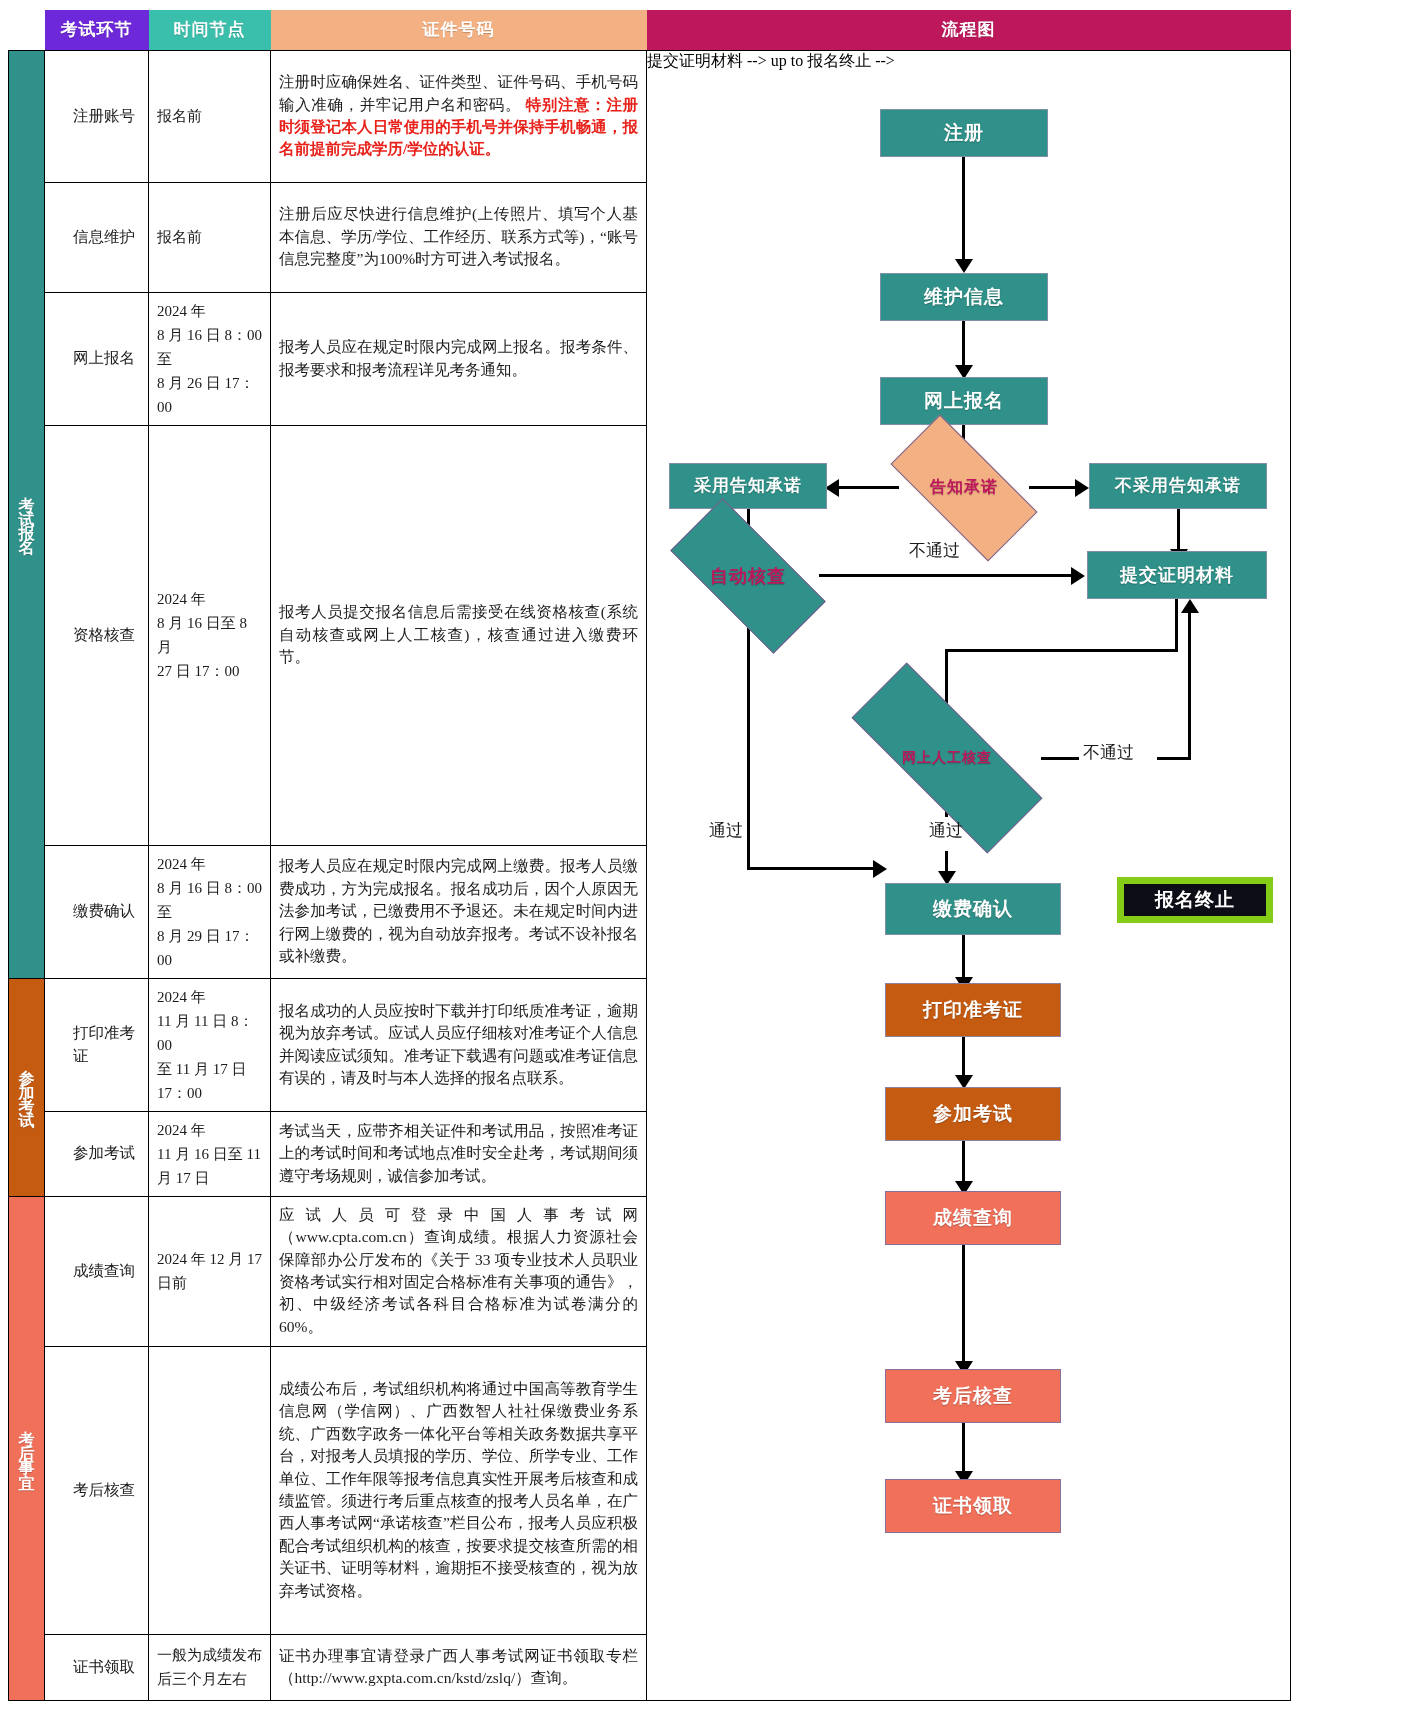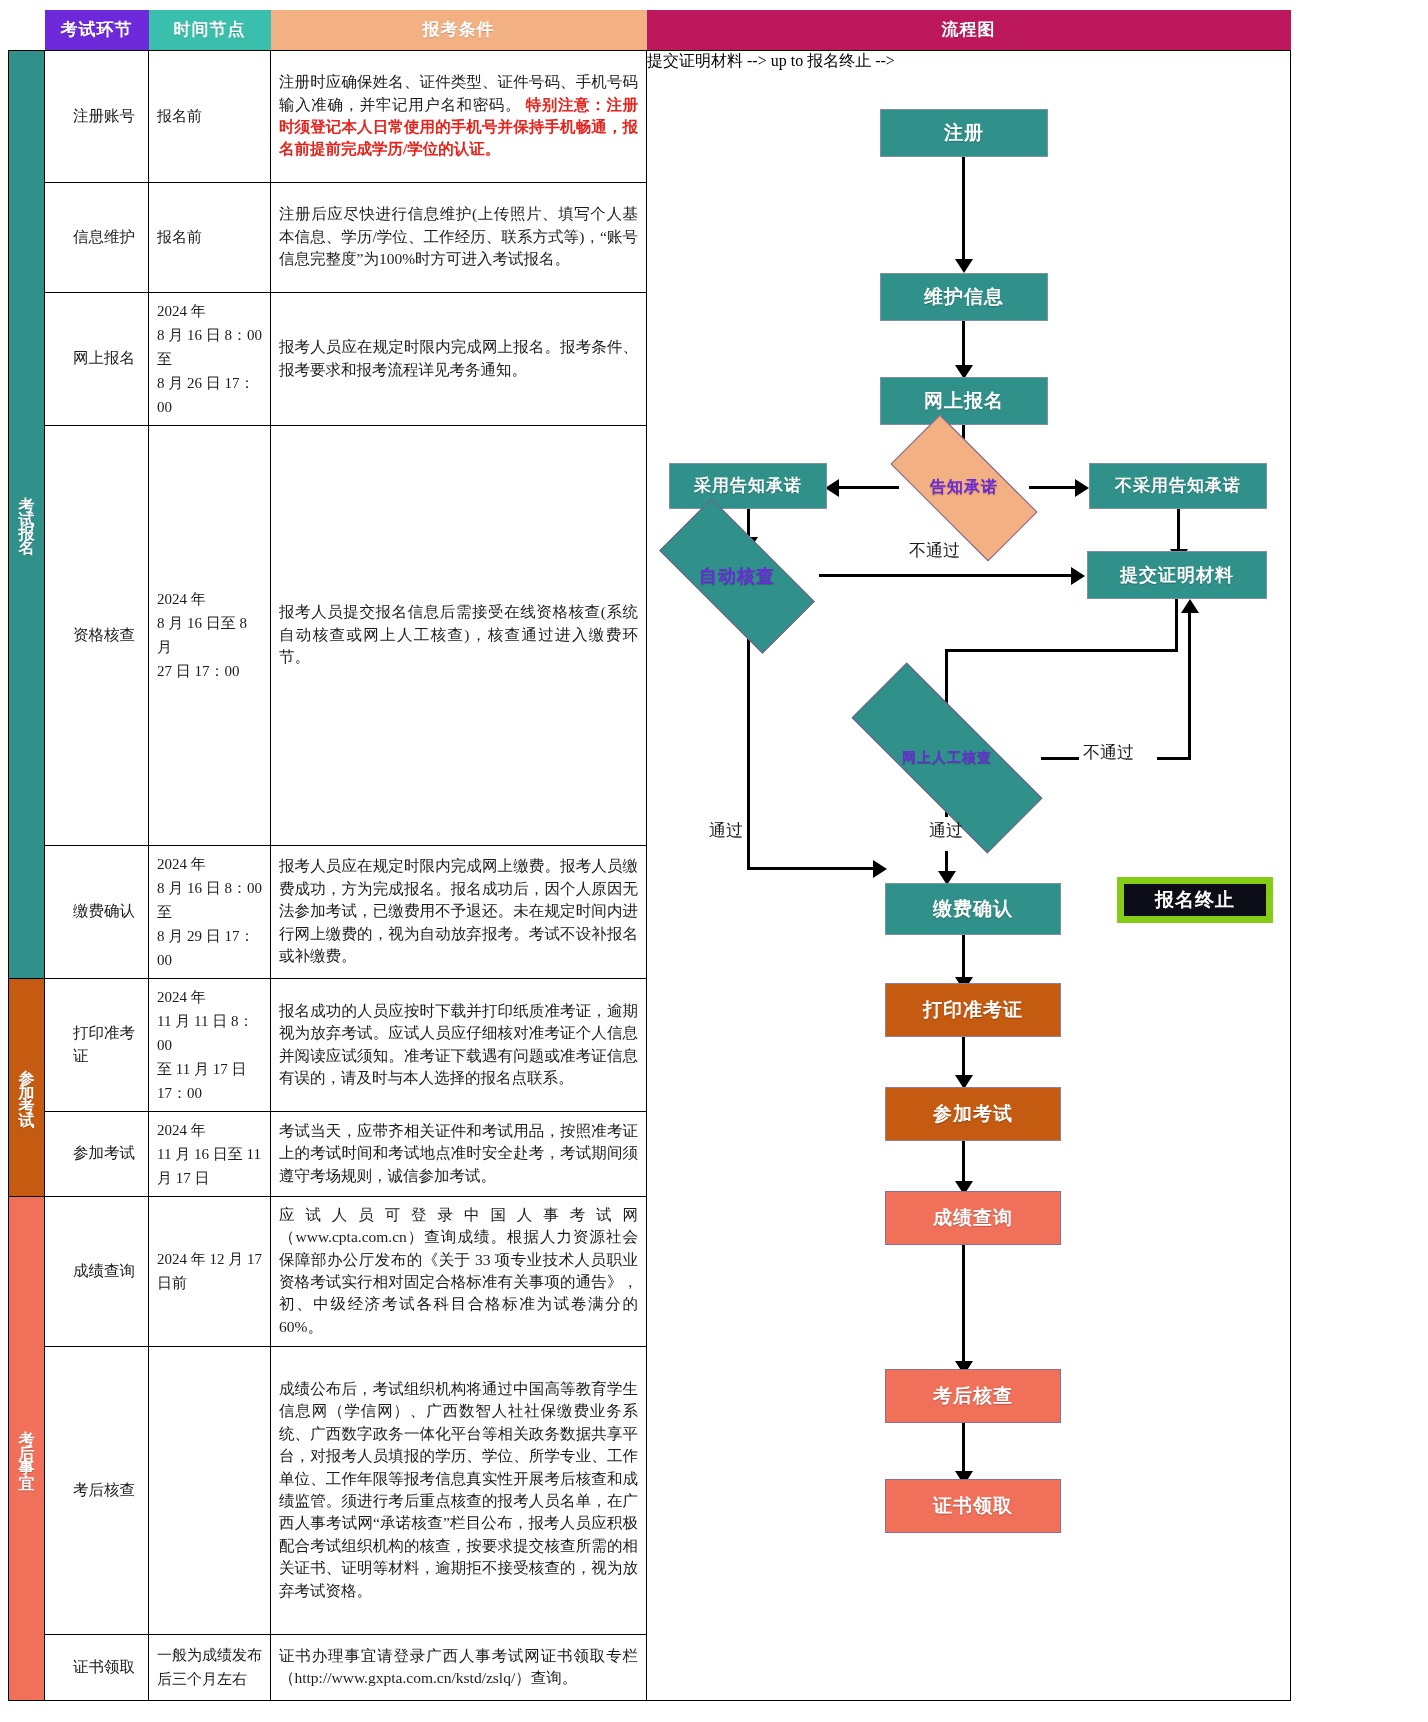--- a/index.html
+++ b/index.html
@@ -127,21 +127,21 @@
     transform: rotate(45deg);
   }
   .dia-teal .dshape { background: #2f9189; border: 1px solid #7a5f8f; }
   .dia-peach .dshape { background: #f3b183; border: 1px solid #7a5f8f; }
   .diamond .dlabel {
     position: absolute;
     inset: 0;
     display: flex;
     align-items: center;
     justify-content: center;
-    color: #6d28d9;
+    color: #be185d;
     font-weight: bold;
     font-family: Liberation Mono, monospace;
     text-shadow: 0 1px 1px rgba(0,0,0,0.25);
     letter-spacing: 1px;
     z-index: 2;
   }
 
   .ln { position: absolute; background: #000000; z-index: 1; }
   .ln.v { width: 3px; }
   .ln.h { height: 3px; }
@@ -172,21 +172,21 @@
       <col style="width:122px">
       <col style="width:376px">
       <col style="width:644px">
     </colgroup>
 
     <tbody>
         <tr>
       <td class="hdr hdr-blank"></td>
       <td class="hdr hdr-stage">考试环节</td>
       <td class="hdr hdr-time">时间节点</td>
-      <td class="hdr hdr-notes">报考条件</td>
+      <td class="hdr hdr-notes">证件号码</td>
       <td class="hdr hdr-flow">流程图</td>
     </tr>
 
     <tr>
       <td class="catcol cat-baoming" rowspan="5">
         <span class="cat-inner">考试报名</span>
       </td>
       <td class="cell stage" style="height:132px">注册账号</td>
       <td class="cell time"><span>报名前</span></td>
       <td class="cell notes">
@@ -226,21 +226,21 @@
           
           <div class="ln h" style="left:382px; top:435px; width:50px;"></div>
           <div class="arw right" style="left:428px; top:428px;"></div>
           <div class="node rect-teal" style="left:442px; top:412px; width:178px; height:46px; font-size:17px;">不采用告知承诺</div>
 
           
           <div class="ln v" style="left:100px; top:458px; height:32px;"></div>
           <div class="arw down" style="left:93px; top:486px;"></div>
 
           
-          <div class="diamond dia-teal" style="left:17px; top:488px; width:146px; height:74px;">
+          <div class="diamond dia-teal" style="left:28px; top:488px; width:146px; height:74px;">
             <div class="dshape"></div>
             <div class="dlabel" style="font-size:18px;">自动核查</div>
           </div>
 
           
           <div class="ln v" style="left:530px; top:458px; height:44px;"></div>
           <div class="arw down" style="left:523px; top:498px;"></div>
           <div class="node rect-teal" style="left:440px; top:500px; width:180px; height:48px; font-size:18px;">提交证明材料</div>
 
            提交证明材料 --&gt;

